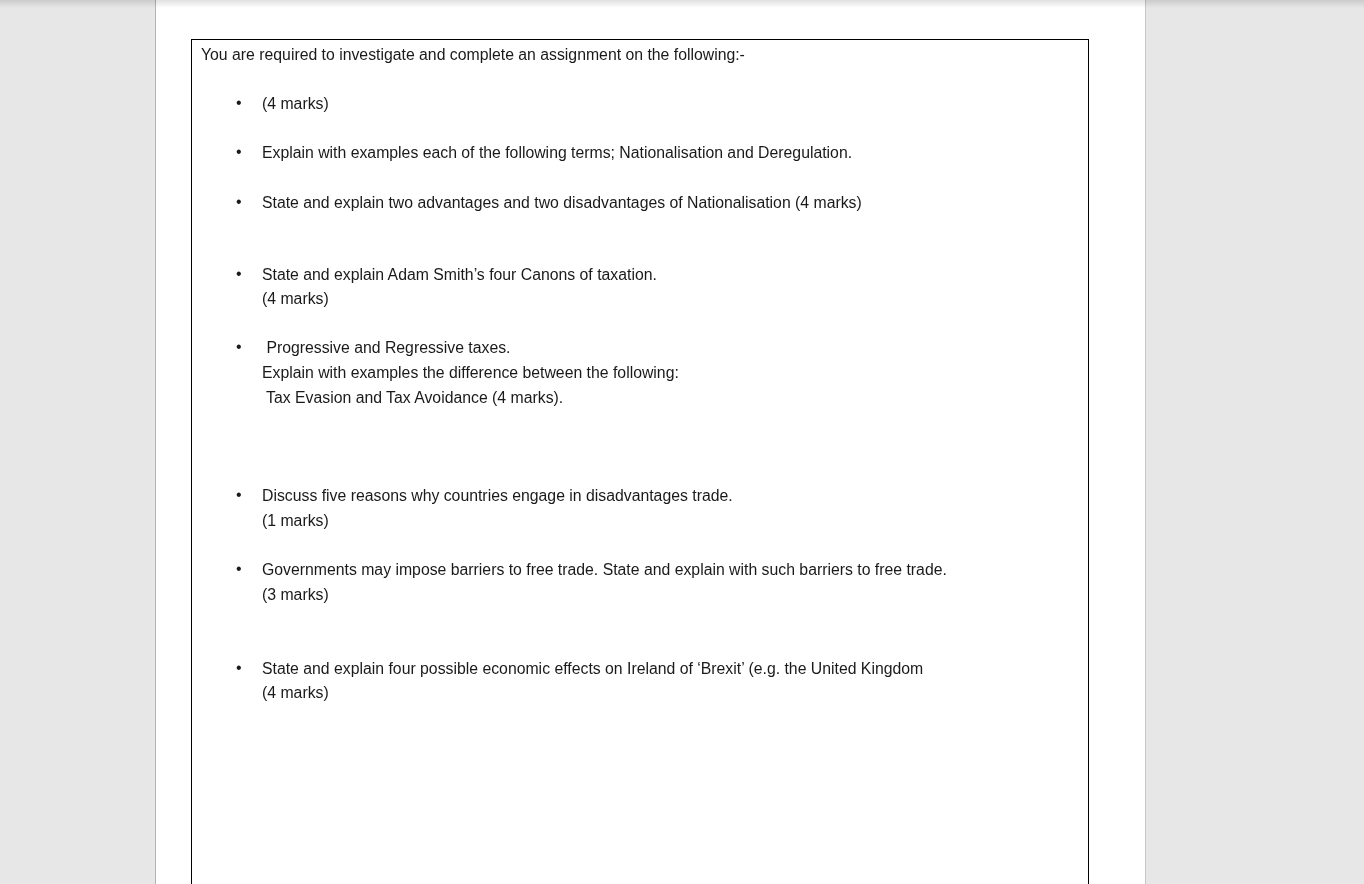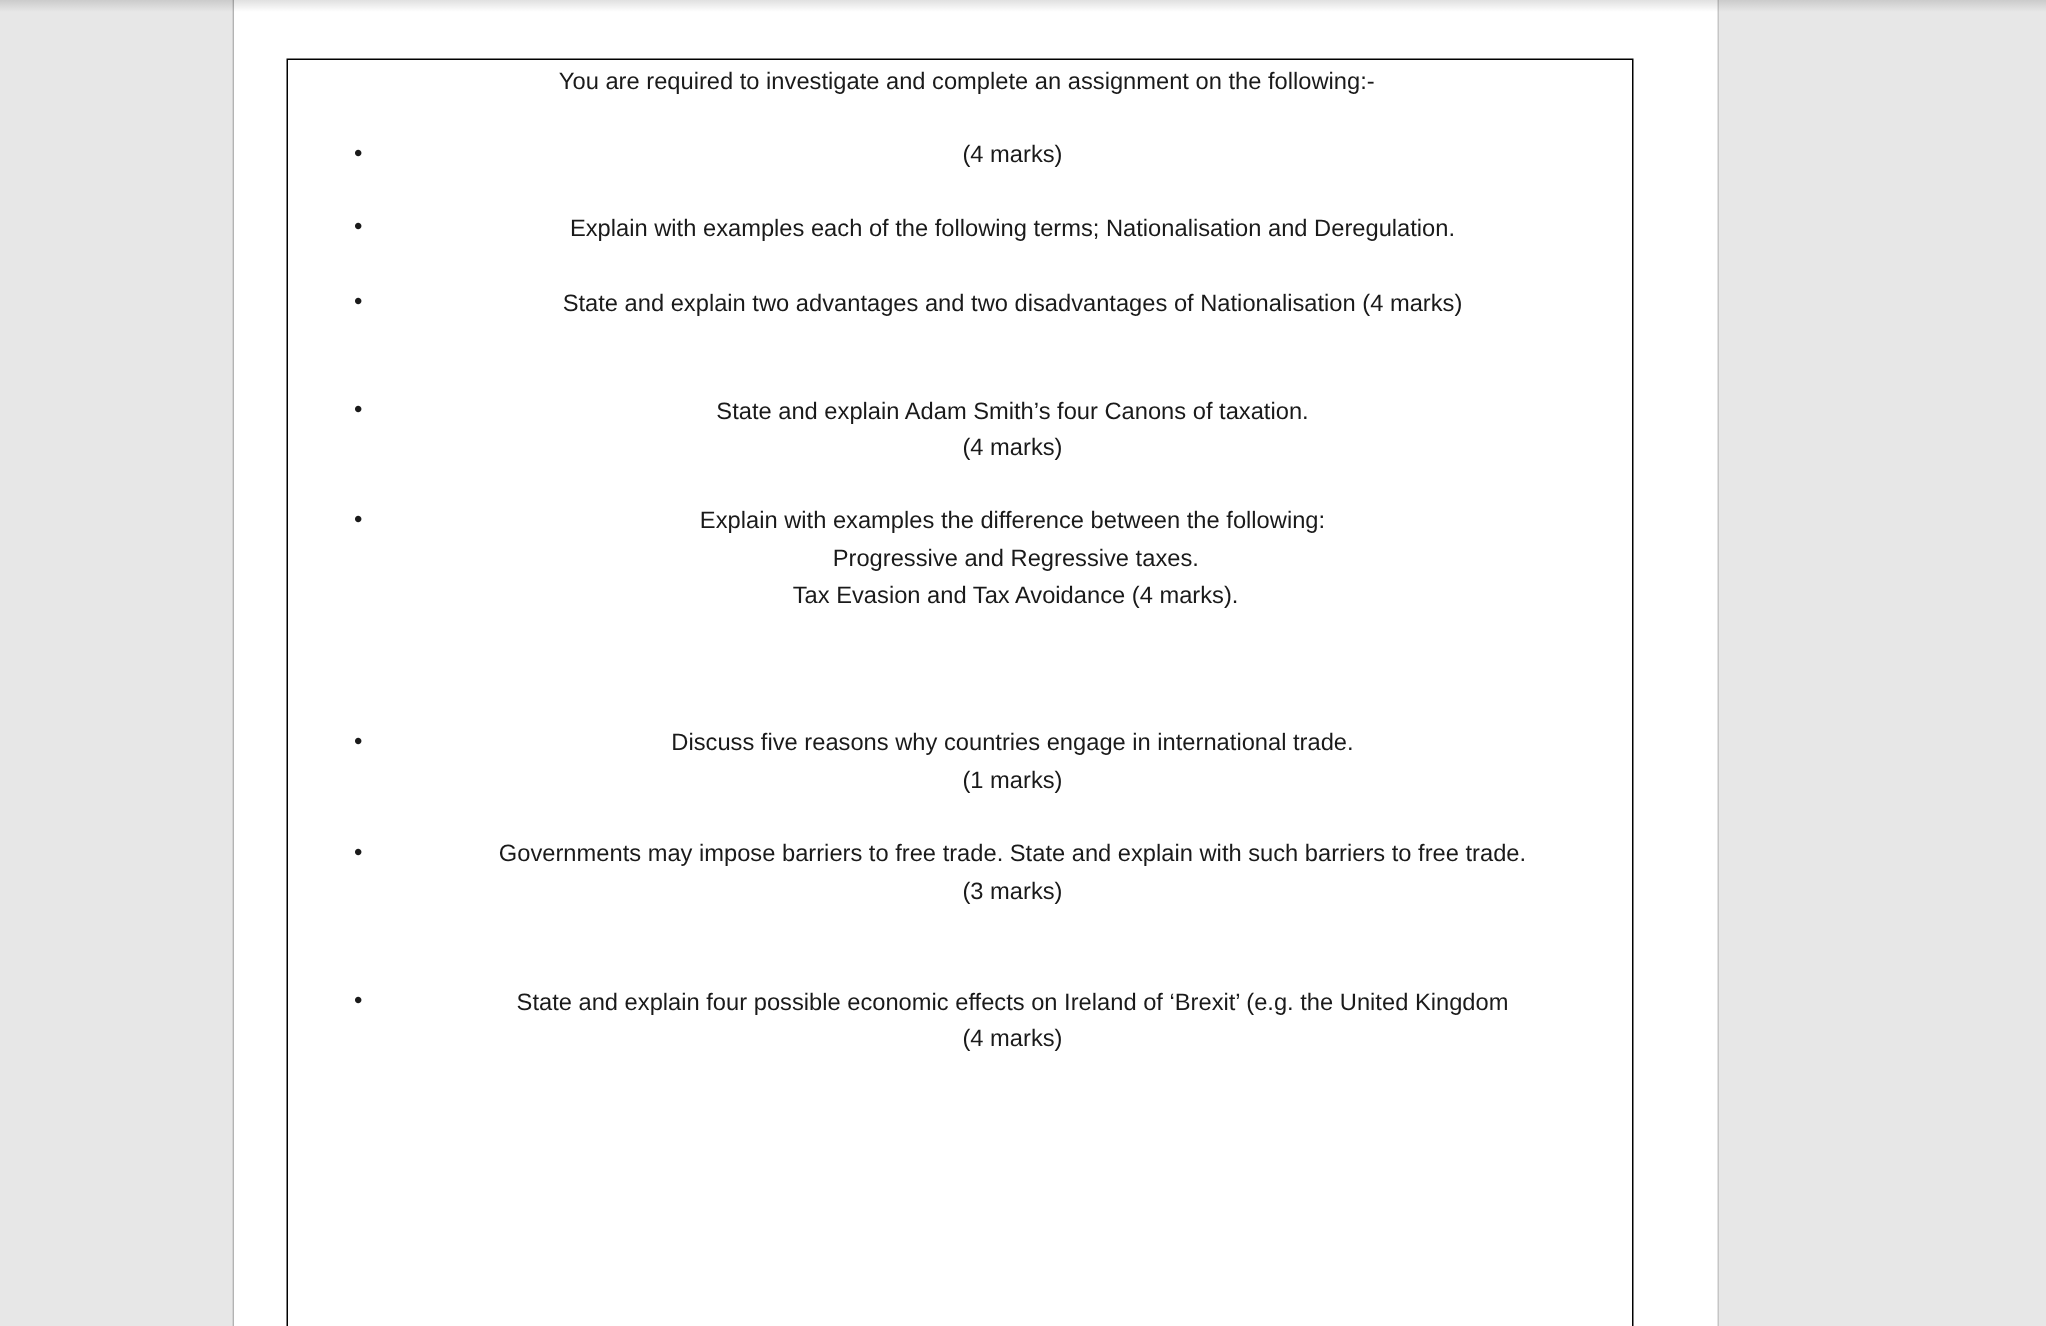--- a/index.html
+++ b/index.html
@@ -1,15 +1,15 @@
 <!DOCTYPE html>
 <html><head>
 <meta charset="utf-8">
 <style>
-  * { margin:0; padding:0; box-sizing:border-box;text-align:center; }
+  * { margin:0; padding:0; box-sizing:border-box; }
   html,body {
     width:1364px; height:884px;
     overflow:hidden;
     background:#e7e7e7;
     font-family:"Liberation Sans", sans-serif;
   }
   .top-shade {
     position:absolute; left:0; top:0; width:1364px; height:8px;
     background:linear-gradient(rgba(0,0,0,0.12), rgba(0,0,0,0));
     pointer-events:none; z-index:5;
@@ -88,29 +88,29 @@
         <li class="bullet-item">
           <span class="marker">•</span>
           <div class="lines">
             <div class="line">State and explain Adam Smith’s four Canons of taxation.</div>
             <div class="line">(4 marks)</div>
           </div>
         </li>
         <li class="bullet-item">
           <span class="marker">•</span>
           <div class="lines">
+            <div class="line"> Progressive and Regressive taxes.</div>
             <div class="line">Explain with examples the difference between the following:</div>
-            <div class="line"> Progressive and Regressive taxes.</div>
             <div class="line"> Tax Evasion and Tax Avoidance (4 marks).</div>
           </div>
         </li>
         <li class="bullet-item">
           <span class="marker">•</span>
           <div class="lines">
-            <div class="line">Discuss five reasons why countries engage in international trade.</div>
+            <div class="line">Discuss five reasons why countries engage in disadvantages trade.</div>
             <div class="line">(1 marks)</div>
           </div>
         </li>
         <li class="bullet-item">
           <span class="marker">•</span>
           <div class="lines">
             <div class="line">Governments may impose barriers to free trade. State and explain with such barriers to free trade.</div>
             <div class="line">(3 marks)</div>
           </div>
         </li>

